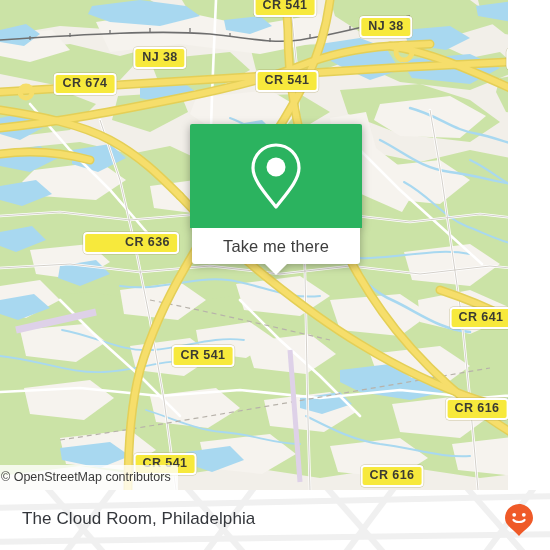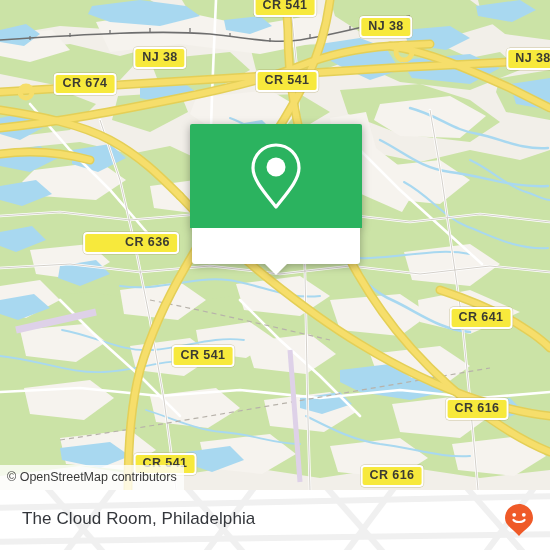--- a/index.html
+++ b/index.html
@@ -4,21 +4,21 @@
 <style>
   html,body{margin:0;padding:0;}
   body{
     width:550px;height:550px;overflow:hidden;
     font-family:"Liberation Sans","DejaVu Sans",sans-serif;
     background:#ffffff;
   }
   #app{position:relative;width:550px;height:550px;overflow:hidden;}
 
   
-  #map-area{position:absolute;left:0;top:0;width:550px;height:490px;overflow:hidden;background:#f2efe9;}
+  #map-area{position:absolute;left:0;top:0;width:508px;height:490px;overflow:hidden;background:#f2efe9;}
   #map-svg{position:absolute;left:0;top:0;}
 
   
   .shield{
     position:absolute;
     background:#f7e93c;
     border:2px solid #ffffff;
     border-radius:4px;
     color:#3b3b33;
     font-size:12.5px;
@@ -31,21 +31,21 @@
     transform:translate(-50%,-50%);
   }
 
   
   #attribution{
     position:absolute;left:0;bottom:0;
     background:rgba(255,255,255,.78);
     color:#3a3a3a;
     font-size:12.5px;
     line-height:16px;
-    padding:4px 7px 5px 7px;
+    padding:4px 7px 5px 1px;
     white-space:nowrap;
   }
 
   
   #popup{
     position:absolute;left:190px;top:124px;width:172px;
     filter:drop-shadow(0 2px 4px rgba(0,0,0,.32));
   }
   #popup-green{
     height:104px;width:100%;
@@ -283,20 +283,21 @@
     <div id="attribution">© OpenStreetMap contributors</div>
 
     <div id="popup">
       <div id="popup-green">
         <svg width="54" height="70" viewBox="0 0 54 70">
           <path d="M27,4 C14.3,4 4,14.3 4,27 C4,39 16,52 27,66 C38,52 50,39 50,27 C50,14.3 39.7,4 27,4 Z" fill="none" stroke="#ffffff" stroke-width="3.2" stroke-linejoin="round"></path>
           <circle cx="27" cy="26" r="9.5" fill="#ffffff"></circle>
         </svg>
       </div>
       <div id="popup-foot">
+        <span id="popup-label">Take me there</span>
         <div id="popup-arrow"></div>
       </div>
     </div>
   </div>
 
   <div id="bottom-bar">
     <svg id="bar-deco" width="550" height="60" viewBox="0 0 550 60">
       <rect x="0" y="0" width="550" height="60" fill="#ffffff"></rect>
       <g stroke="#f0f0f0" fill="none" stroke-width="6">
         <path d="M40,-10 L110,70"></path>

